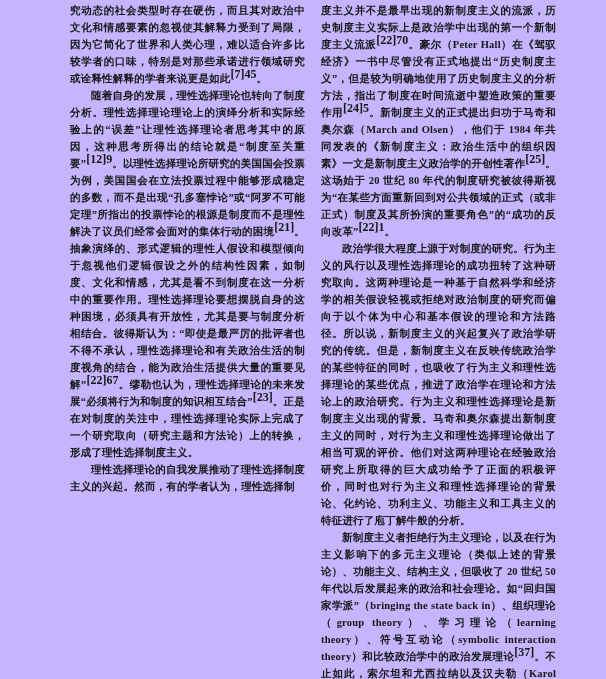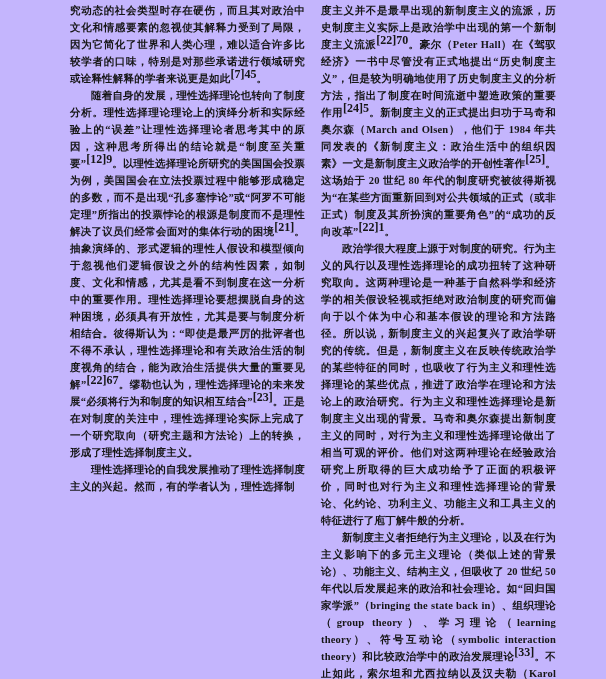--- a/index.html
+++ b/index.html
@@ -55,15 +55,15 @@
 
 <div class="page">
   <div class="column">
       <p class="para"><span>究动态的社会类型时存在硬伤，而且其对政治中文化和情感要素的忽视使其解释力受到了局限，因为它简化了世界和人类心理，难以适合许多比较学者的口味，特别是对那些承诺进行领域研究或诠释性解释的学者来说更是如此</span><sup class="ref">[7]45</sup><span>。</span></p>
       <p class="para indent"><span>随着自身的发展，理性选择理论也转向了制度分析。理性选择理论理论上的演绎分析和实际经验上的“误差”让理性选择理论者思考其中的原因，这种思考所得出的结论就是“制度至关重要”</span><sup class="ref">[12]9</sup><span>。以理性选择理论所研究的美国国会投票为例，美国国会在立法投票过程中能够形成稳定的多数，而不是出现“孔多塞悖论”或“阿罗不可能定理”所指出的投票悖论的根源是制度而不是理性解决了议员们经常会面对的集体行动的困境</span><sup class="ref">[21]</sup><span>。抽象演绎的、形式逻辑的理性人假设和模型倾向于忽视他们逻辑假设之外的结构性因素，如制度、文化和情感，尤其是看不到制度在这一分析中的重要作用。理性选择理论要想摆脱自身的这种困境，必须具有开放性，尤其是要与制度分析相结合。彼得斯认为：“即使是最严厉的批评者也不得不承认，理性选择理论和有关政治生活的制度视角的结合，能为政治生活提供大量的重要见解”</span><sup class="ref">[22]67</sup><span>。缪勒也认为，理性选择理论的未来发展“必须将行为和制度的知识相互结合”</span><sup class="ref">[23]</sup><span>。正是在对制度的关注中，理性选择理论实际上完成了一个研究取向（研究主题和方法论）上的转换，形成了理性选择制度主义。</span></p>
       <p class="para indent"><span>理性选择理论的自我发展推动了理性选择制度主义的兴起。然而，有的学者认为，理性选择制</span></p>
     </div>
   <div class="column">
       <p class="para"><span>度主义并不是最早出现的新制度主义的流派，历史制度主义实际上是政治学中出现的第一个新制度主义流派</span><sup class="ref">[22]70</sup><span>。豪尔（Peter Hall）在《驾驭经济》一书中尽管没有正式地提出“历史制度主义”，但是较为明确地使用了历史制度主义的分析方法，指出了制度在时间流逝中塑造政策的重要作用</span><sup class="ref">[24]5</sup><span>。新制度主义的正式提出归功于马奇和奥尔森（March and Olsen），他们于 1984 年共同发表的《新制度主义：政治生活中的组织因素》一文是新制度主义政治学的开创性著作</span><sup class="ref">[25]</sup><span>。这场始于 20 世纪 80 年代的制度研究被彼得斯视为“在某些方面重新回到对公共领域的正式（或非正式）制度及其所扮演的重要角色”的“成功的反向改革”</span><sup class="ref">[22]1</sup><span>。</span></p>
       <p class="para indent"><span>政治学很大程度上源于对制度的研究。行为主义的风行以及理性选择理论的成功扭转了这种研究取向。这两种理论是一种基于自然科学和经济学的相关假设轻视或拒绝对政治制度的研究而偏向于以个体为中心和基本假设的理论和方法路径。所以说，新制度主义的兴起复兴了政治学研究的传统。但是，新制度主义在反映传统政治学的某些特征的同时，也吸收了行为主义和理性选择理论的某些优点，推进了政治学在理论和方法论上的政治研究。行为主义和理性选择理论是新制度主义出现的背景。马奇和奥尔森提出新制度主义的同时，对行为主义和理性选择理论做出了相当可观的评价。他们对这两种理论在经验政治研究上所取得的巨大成功给予了正面的积极评价，同时也对行为主义和理性选择理论的背景论、化约论、功利主义、功能主义和工具主义的特征进行了庖丁解牛般的分析。</span></p>
-      <p class="para indent"><span>新制度主义者拒绝行为主义理论，以及在行为主义影响下的多元主义理论（类似上述的背景论）、功能主义、结构主义，但吸收了 20 世纪 50 年代以后发展起来的政治和社会理论。如“回归国家学派”（bringing the state back in）、组织理论（group theory）、学习理论（learning theory）、符号互动论（symbolic interaction theory）和比较政治学中的政治发展理论</span><sup class="ref">[33]</sup><span>。不止如此，索尔坦和尤西拉纳以及汉夫勒（Karol Soltan, Eric M. Us-la-</span></p>
+      <p class="para indent"><span>新制度主义者拒绝行为主义理论，以及在行为主义影响下的多元主义理论（类似上述的背景论）、功能主义、结构主义，但吸收了 20 世纪 50 年代以后发展起来的政治和社会理论。如“回归国家学派”（bringing the state back in）、组织理论（group theory）、学习理论（learning theory）、符号互动论（symbolic interaction theory）和比较政治学中的政治发展理论</span><sup class="ref">[37]</sup><span>。不止如此，索尔坦和尤西拉纳以及汉夫勒（Karol Soltan, Eric M. Us-la-</span></p>
     </div>
 </div>
 
 </body></html>

